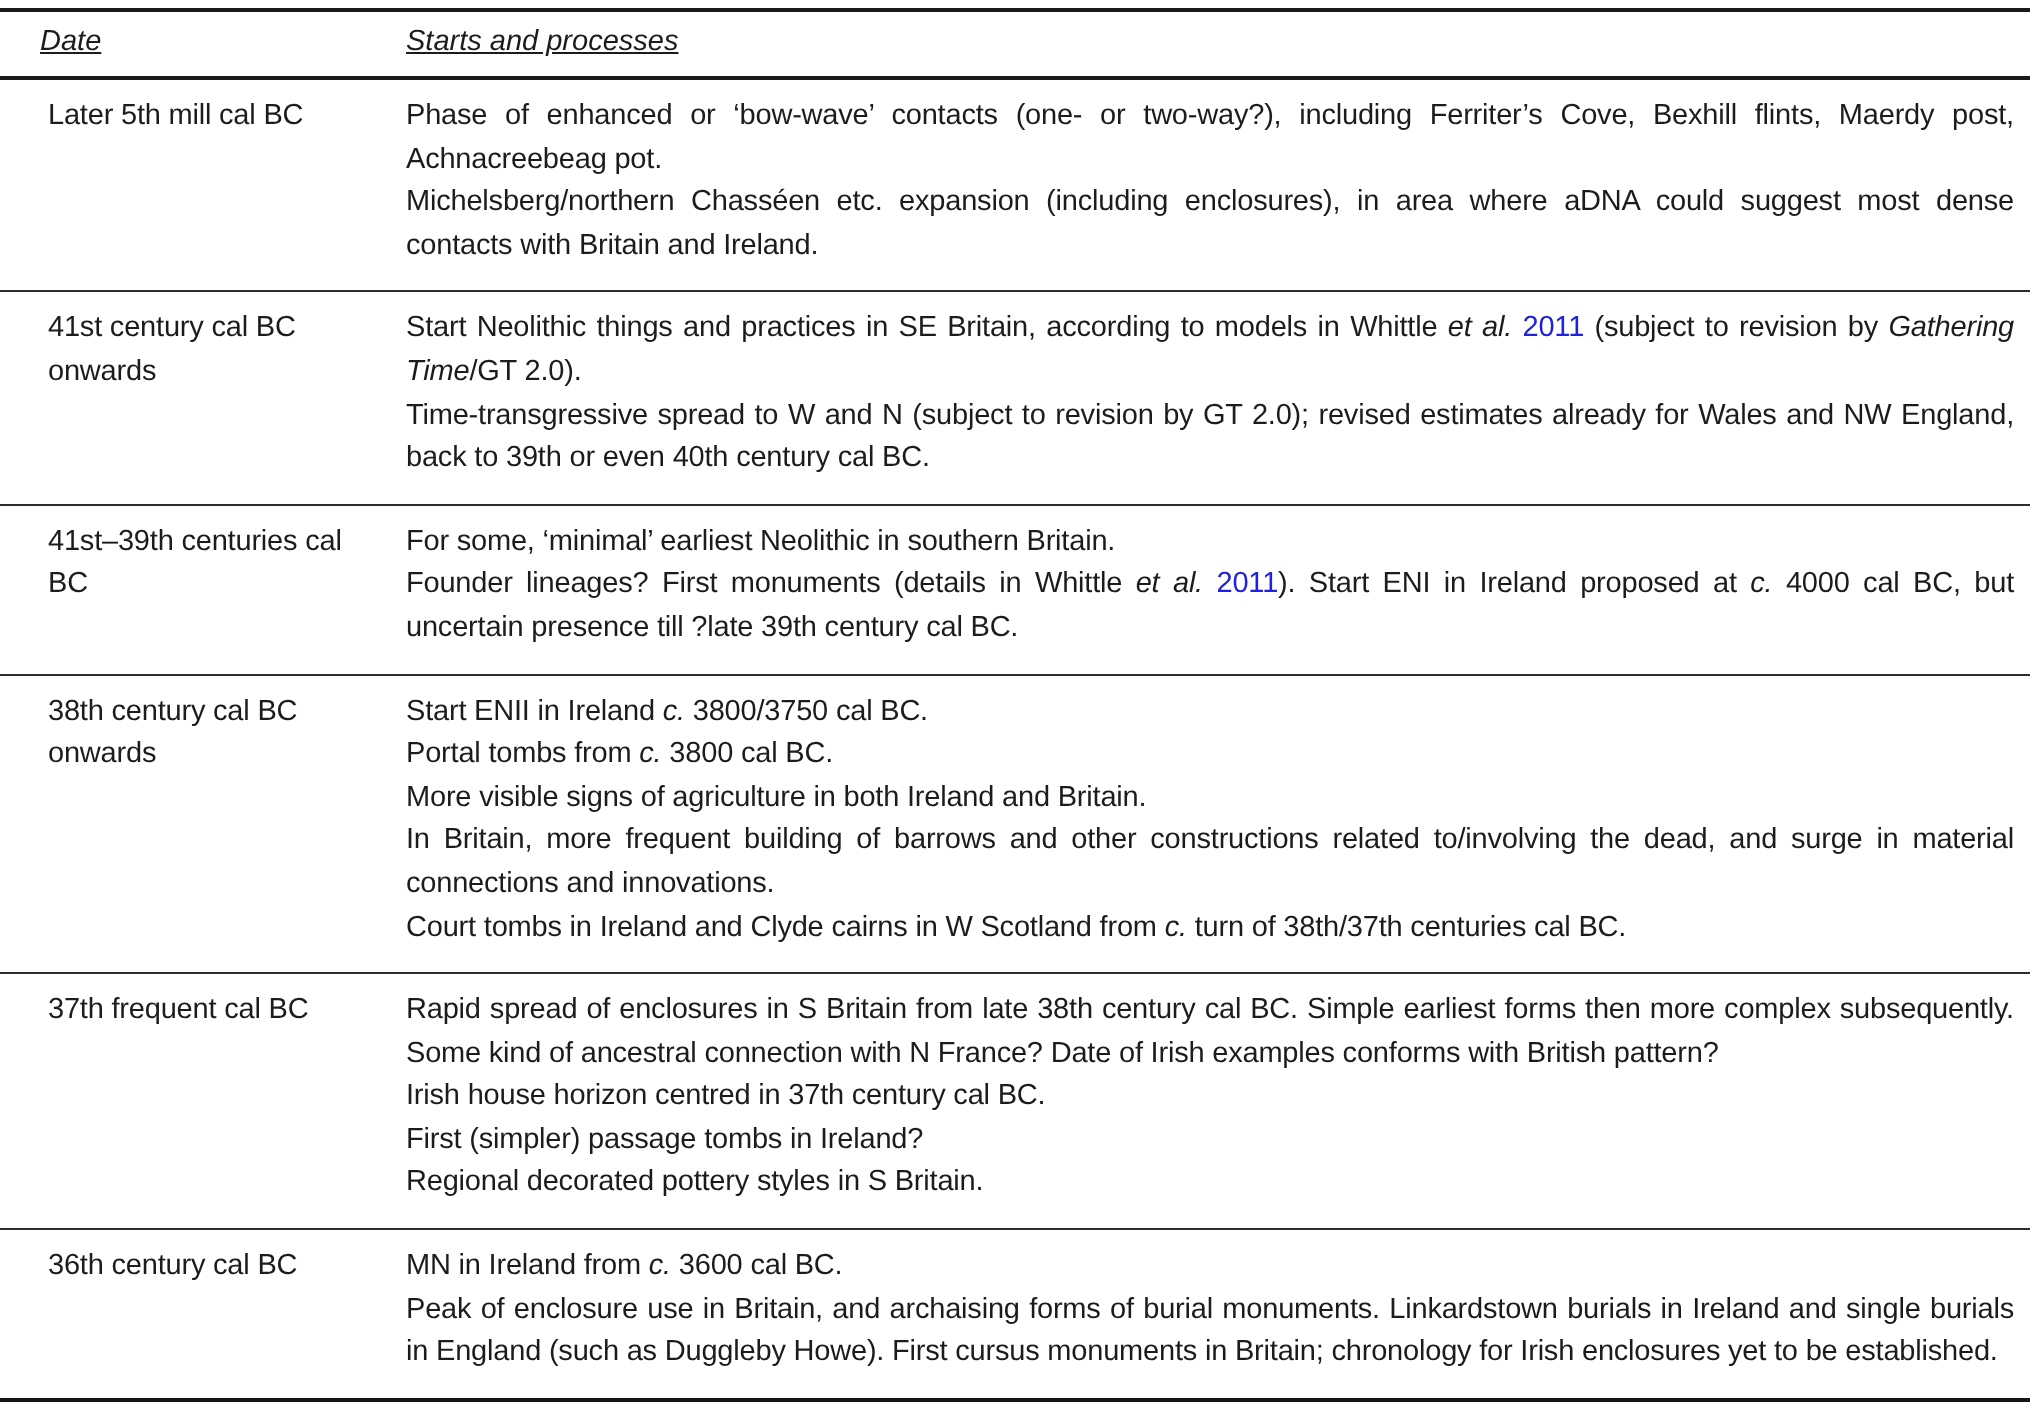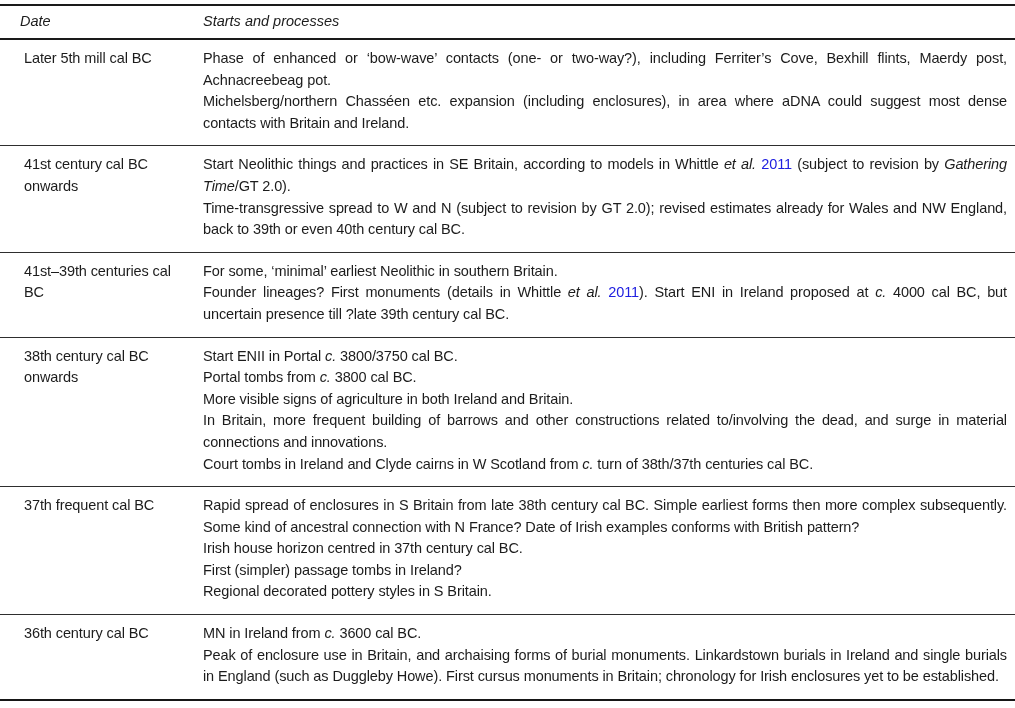--- a/index.html
+++ b/index.html
@@ -13,20 +13,21 @@
     width: 1015px;
     padding-top: 4px;
     background: #fff;
   }
   .thead {
     display: grid;
     grid-template-columns: 203px 1fr;
     border-top: 2px solid #1a1a1a;
     border-bottom: 2px solid #1a1a1a;
     padding: 5px 0 6px;
+    text-decoration: underline;
   }
   .thead .hcell {
     font-style: italic;
     font-size: 14.5px;
     line-height: 21px;
   }
   .hcell.date { padding-left: 20px; }
   .trow {
     display: grid;
     grid-template-columns: 203px 1fr;
@@ -81,21 +82,21 @@
     <div class="cell date">41st–39th centuries cal BC</div>
     <div class="cell content">
           <p><span>For some, ‘minimal’ earliest Neolithic in southern Britain.</span></p>
           <p><span>Founder lineages? First monuments (details in Whittle </span><em>et al.</em><span> </span><a class="ref-link">2011</a><span>). Start ENI in Ireland proposed at </span><em>c.</em><span> 4000 cal BC, but uncertain presence till ?late 39th century cal BC.</span></p>
         </div>
   </div>
 
   <div class="trow">
     <div class="cell date">38th century cal BC onwards</div>
     <div class="cell content">
-          <p><span>Start ENII in Portal </span><em>c.</em><span> 3800/3750 cal BC.</span></p>
+          <p><span>Start ENII in Ireland </span><em>c.</em><span> 3800/3750 cal BC.</span></p>
           <p><span>Portal tombs from </span><em>c.</em><span> 3800 cal BC.</span></p>
           <p><span>More visible signs of agriculture in both Ireland and Britain.</span></p>
           <p><span>In Britain, more frequent building of barrows and other constructions related to/involving the dead, and surge in material connections and innovations.</span></p>
           <p><span>Court tombs in Ireland and Clyde cairns in W Scotland from </span><em>c.</em><span> turn of 38th/37th centuries cal BC.</span></p>
         </div>
   </div>
 
   <div class="trow">
     <div class="cell date">37th frequent cal BC</div>
     <div class="cell content">

